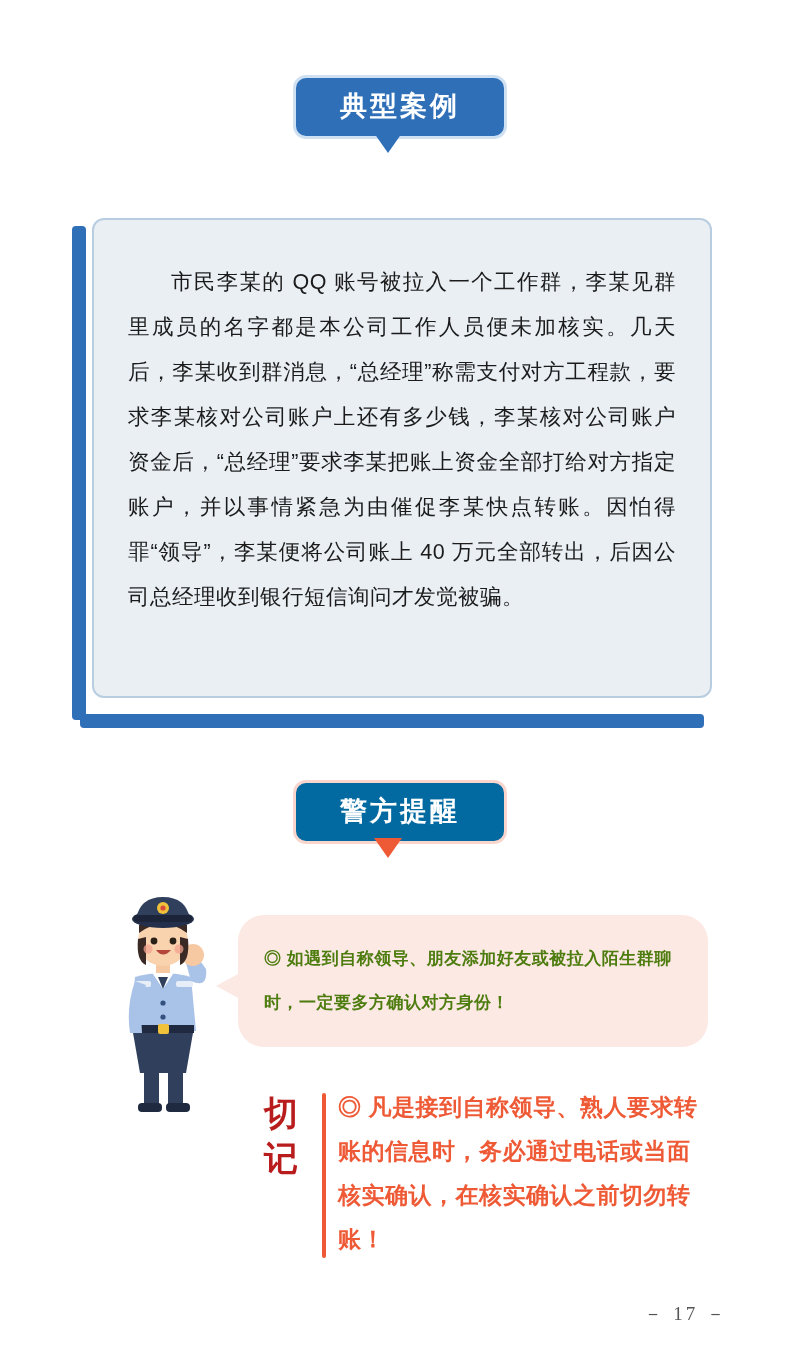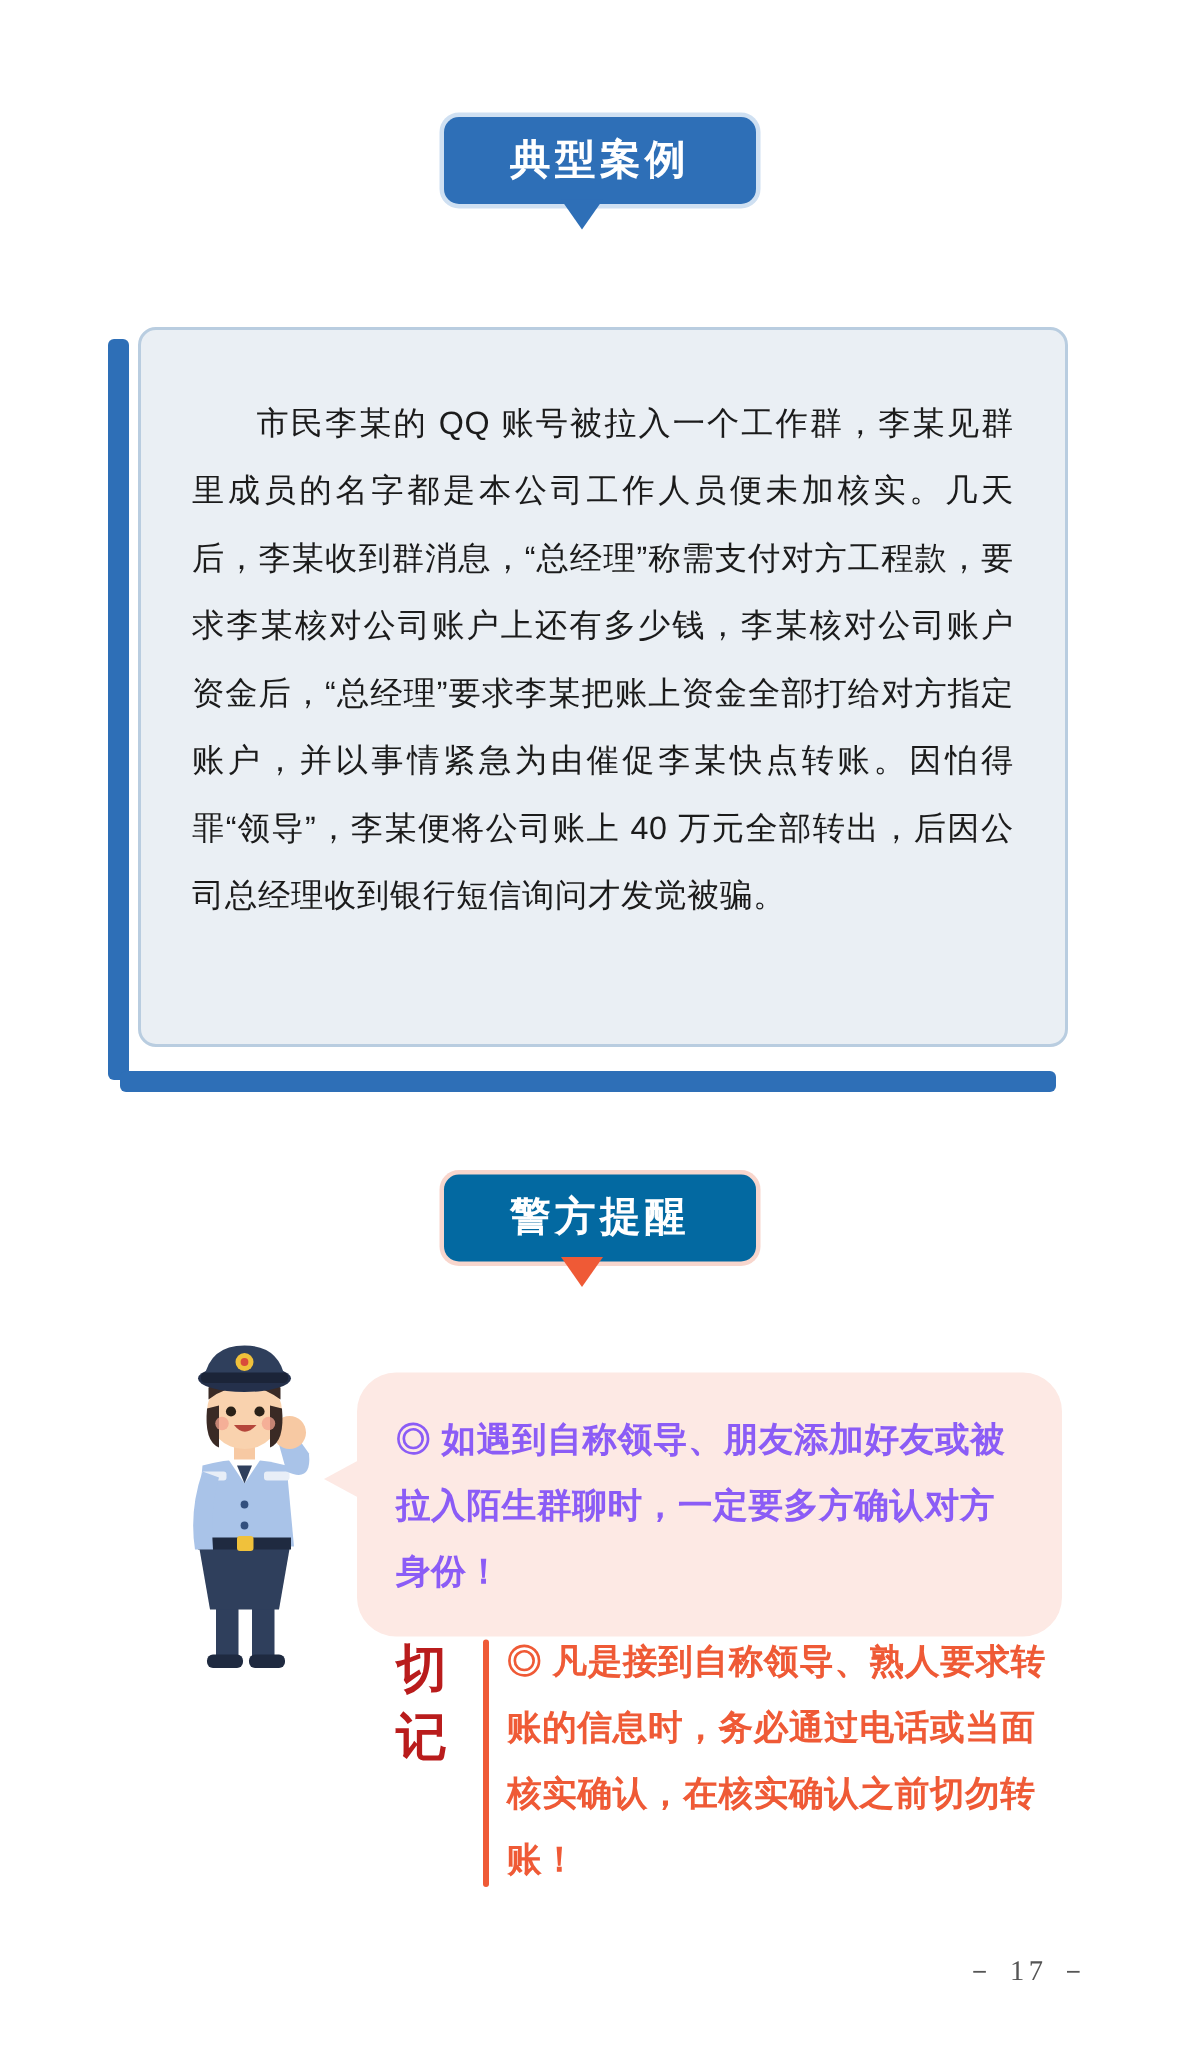--- a/index.html
+++ b/index.html
@@ -126,23 +126,23 @@
   
   .bubble {
     position: absolute;
     left: 238px;
     top: 915px;
     width: 470px;
     background: #fde9e4;
     border-radius: 26px;
     padding: 22px 26px 22px 26px;
     box-sizing: border-box;
-    font-size: 23px;
+    font-size: 17px;
     line-height: 44px;
-    color: #8b5cf6;
+    color: #4d7c0f;
     font-weight: bold;
     letter-spacing: 0.5px;
   }
   .bubble .beak {
     position: absolute;
     left: -22px;
     top: 58px;
     width: 0;
     height: 0;
     border-top: 13px solid transparent;

